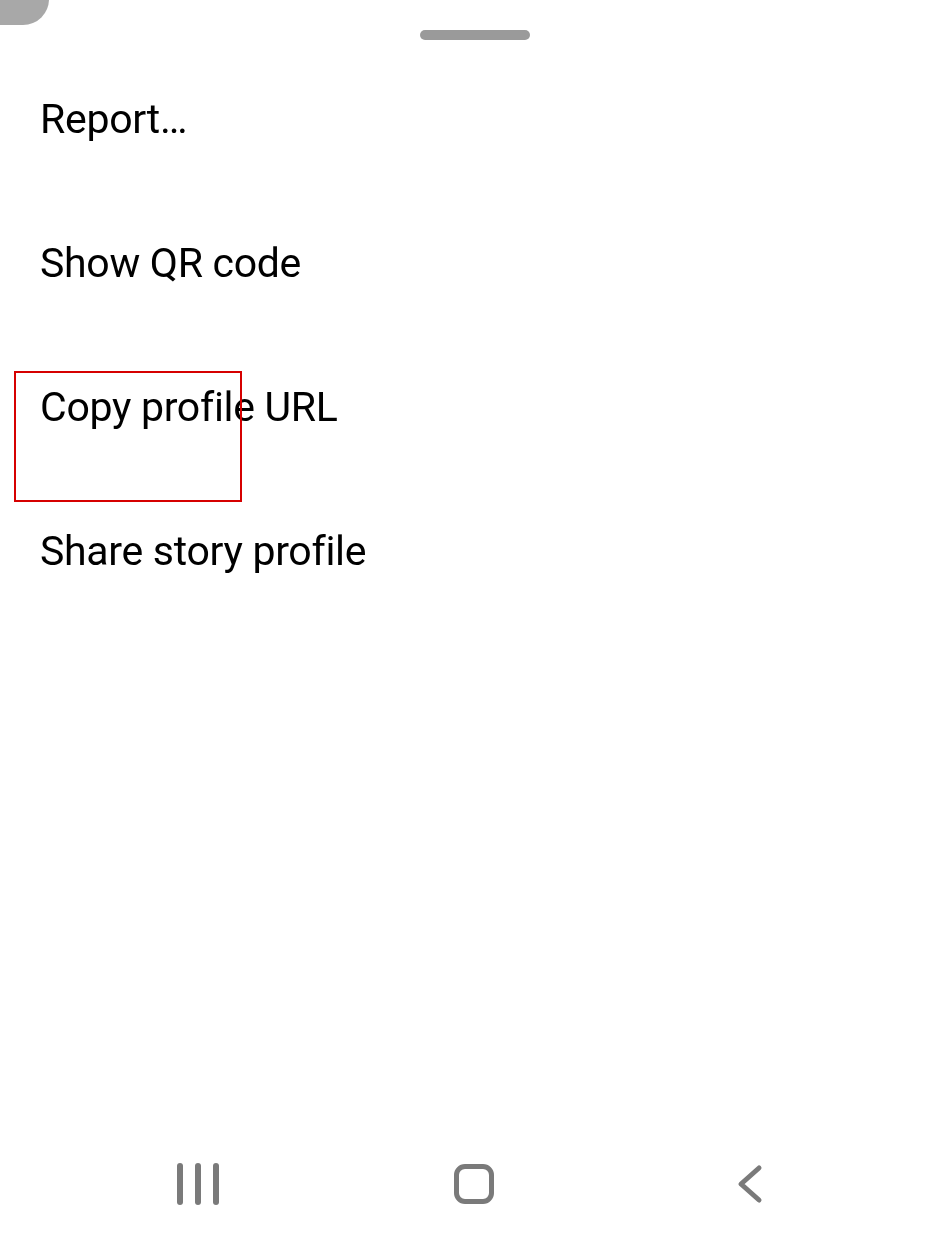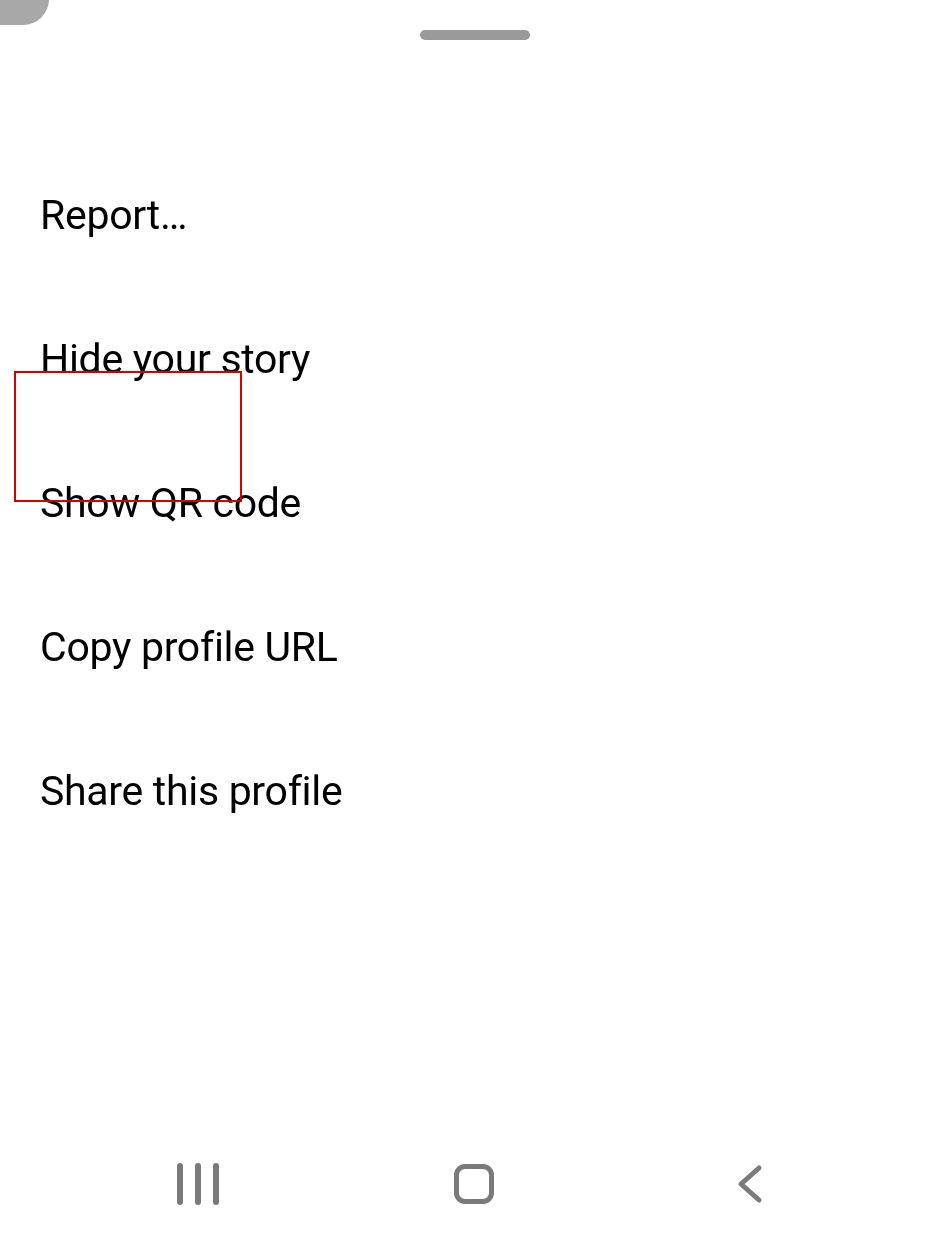--- a/index.html
+++ b/index.html
@@ -37,21 +37,21 @@
     .menu-list {
       position: absolute;
       top: 95px;
       left: 0;
       right: 0;
       padding-left: 40px;
     }
     .menu-item {
       height: 144px;
       display: flex;
-      align-items: flex-end;
+      align-items: flex-start;
       font-size: 41px;
       color: #000000;
       letter-spacing: -0.3px;
       cursor: pointer;
     }
     .highlight-box {
       position: absolute;
       top: 371px;
       left: 14px;
       width: 228px;
@@ -104,30 +104,27 @@
 
 <div class="corner-cut"></div>
 
 <div class="sheet-handle"></div>
 
 <div class="menu-list">
   <div class="menu-item">
     <span>Report…</span>
   </div>
   <div class="menu-item">
-    <span>Hide your story</span>
-  </div>
-  <div class="menu-item">
     <span>Show QR code</span>
   </div>
   <div class="menu-item">
     <span>Copy profile URL</span>
   </div>
   <div class="menu-item">
-    <span>Share this profile</span>
+    <span>Share story profile</span>
   </div>
 </div>
 
 <div class="highlight-box"></div>
 
 <div class="nav-bar">
   <div class="nav-btn">
     <div class="nav-recents">
       <span></span>
         <span></span>

